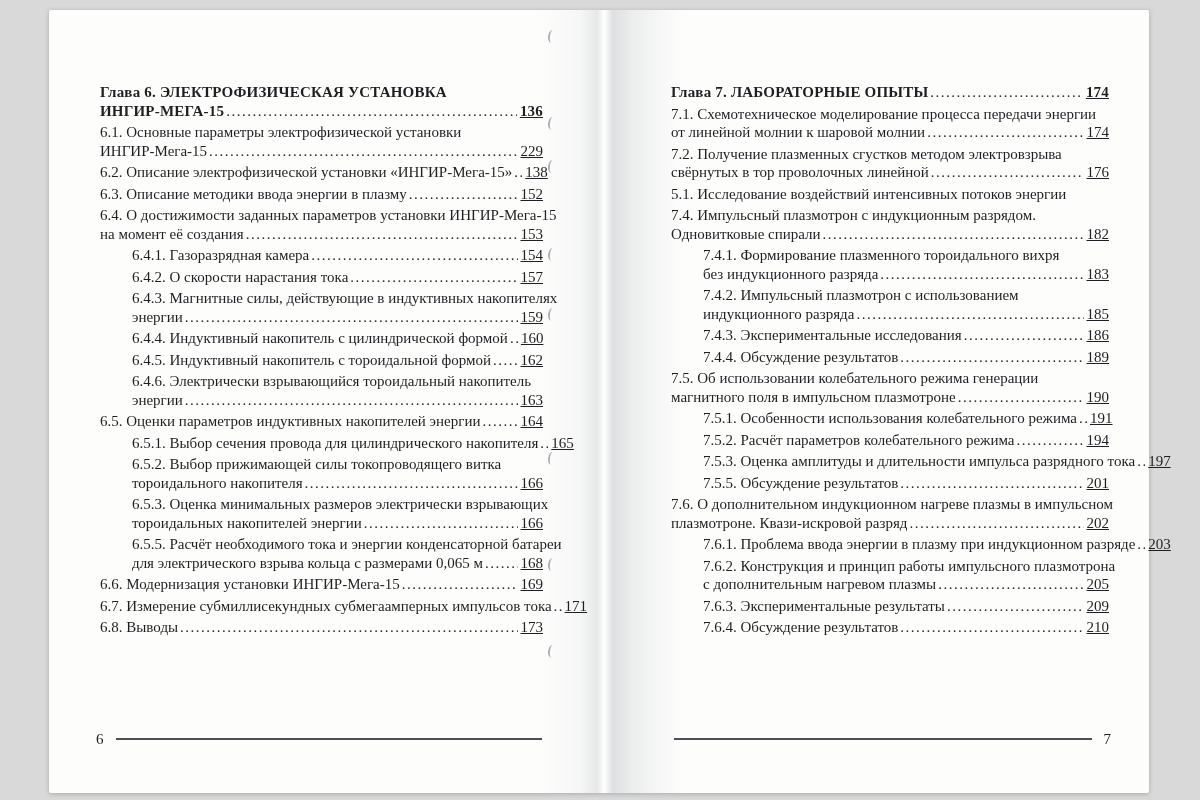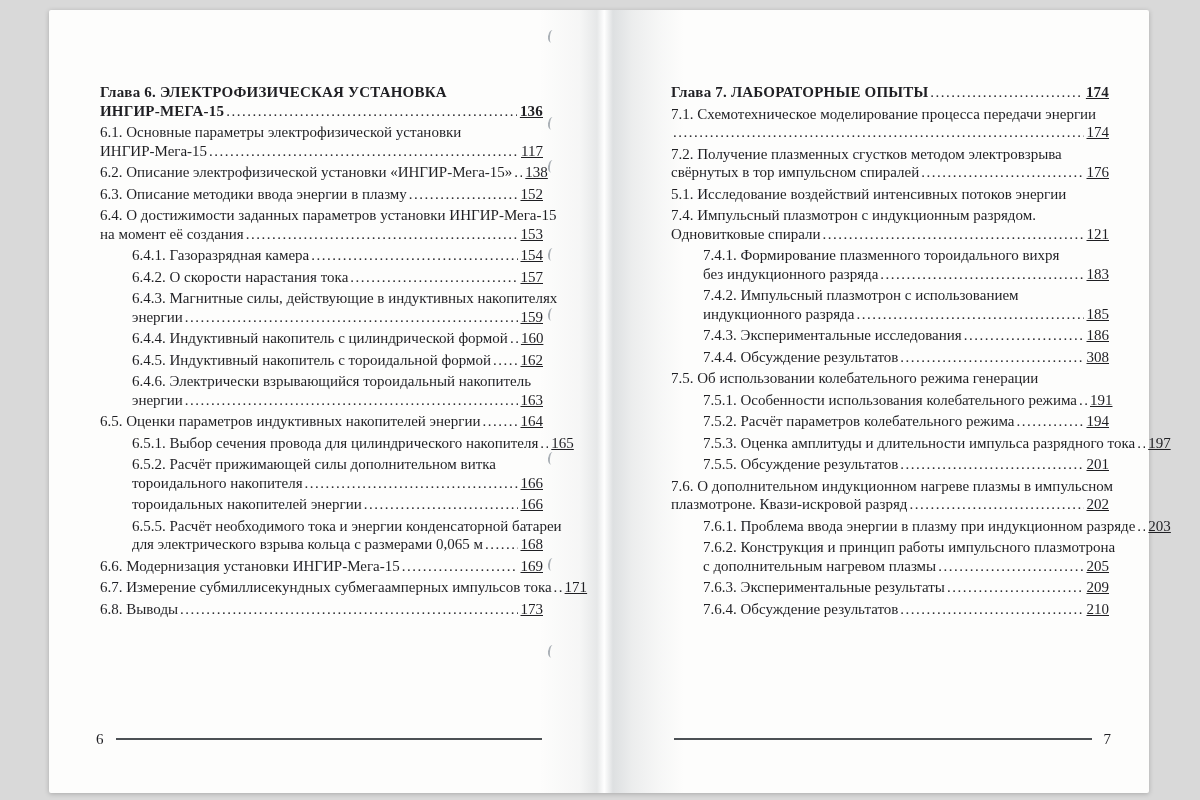--- a/index.html
+++ b/index.html
@@ -97,21 +97,21 @@
         <span class="pg">136</span>
       </div>
     </div>
     <div class="entry">
       <div class="row">
         <span class="txt">6.1. Основные параметры электрофизической установки</span>
       </div>
       <div class="row">
         <span class="txt">ИНГИР-Мега-15</span>
         <span class="dots"></span>
-        <span class="pg">117</span>
+        <span class="pg">229</span>
       </div>
     </div>
     <div class="entry">
       <div class="row">
         <span class="txt">6.2. Описание электрофизической установки «ИНГИР-Мега-15»</span>
         <span class="dots"></span>
         <span class="pg">138</span>
       </div>
     </div>
     <div class="entry">
@@ -188,29 +188,32 @@
     </div>
     <div class="entry ind">
       <div class="row">
         <span class="txt">6.5.1. Выбор сечения провода для цилиндрического накопителя</span>
         <span class="dots"></span>
         <span class="pg">165</span>
       </div>
     </div>
     <div class="entry ind">
       <div class="row">
-        <span class="txt">6.5.2. Расчёт прижимающей силы дополнительном витка</span>
+        <span class="txt">6.5.2. Выбор прижимающей силы токопроводящего витка</span>
       </div>
       <div class="row">
         <span class="txt">тороидального накопителя</span>
         <span class="dots"></span>
         <span class="pg">166</span>
       </div>
     </div>
     <div class="entry ind">
+      <div class="row">
+        <span class="txt">6.5.3. Оценка минимальных размеров электрически взрывающих</span>
+      </div>
       <div class="row">
         <span class="txt">тороидальных накопителей энергии</span>
         <span class="dots"></span>
         <span class="pg">166</span>
       </div>
     </div>
     <div class="entry ind">
       <div class="row">
         <span class="txt">6.5.5. Расчёт необходимого тока и энергии конденсаторной батареи</span>
       </div>
@@ -248,47 +251,48 @@
         <span class="txt">Глава 7. ЛАБОРАТОРНЫЕ ОПЫТЫ</span>
         <span class="dots"></span>
         <span class="pg">174</span>
       </div>
     </div>
     <div class="entry">
       <div class="row">
         <span class="txt">7.1. Схемотехническое моделирование процесса передачи энергии</span>
       </div>
       <div class="row">
+        <span class="txt">от линейной молнии к шаровой молнии</span>
         <span class="dots"></span>
         <span class="pg">174</span>
       </div>
     </div>
     <div class="entry">
       <div class="row">
         <span class="txt">7.2. Получение плазменных сгустков методом электровзрыва</span>
       </div>
       <div class="row">
-        <span class="txt">свёрнутых в тор импульсном спиралей</span>
+        <span class="txt">свёрнутых в тор проволочных линейной</span>
         <span class="dots"></span>
         <span class="pg">176</span>
       </div>
     </div>
     <div class="entry">
       <div class="row">
         <span class="txt">5.1. Исследование воздействий интенсивных потоков энергии</span>
       </div>
     </div>
     <div class="entry">
       <div class="row">
         <span class="txt">7.4. Импульсный плазмотрон с индукционным разрядом.</span>
       </div>
       <div class="row">
         <span class="txt">Одновитковые спирали</span>
         <span class="dots"></span>
-        <span class="pg">121</span>
+        <span class="pg">182</span>
       </div>
     </div>
     <div class="entry ind">
       <div class="row">
         <span class="txt">7.4.1. Формирование плазменного тороидального вихря</span>
       </div>
       <div class="row">
         <span class="txt">без индукционного разряда</span>
         <span class="dots"></span>
         <span class="pg">183</span>
@@ -308,26 +312,31 @@
       <div class="row">
         <span class="txt">7.4.3. Экспериментальные исследования</span>
         <span class="dots"></span>
         <span class="pg">186</span>
       </div>
     </div>
     <div class="entry ind">
       <div class="row">
         <span class="txt">7.4.4. Обсуждение результатов</span>
         <span class="dots"></span>
-        <span class="pg">308</span>
+        <span class="pg">189</span>
       </div>
     </div>
     <div class="entry">
       <div class="row">
         <span class="txt">7.5. Об использовании колебательного режима генерации</span>
+      </div>
+      <div class="row">
+        <span class="txt">магнитного поля в импульсном плазмотроне</span>
+        <span class="dots"></span>
+        <span class="pg">190</span>
       </div>
     </div>
     <div class="entry ind">
       <div class="row">
         <span class="txt">7.5.1. Особенности использования колебательного режима</span>
         <span class="dots"></span>
         <span class="pg">191</span>
       </div>
     </div>
     <div class="entry ind">

